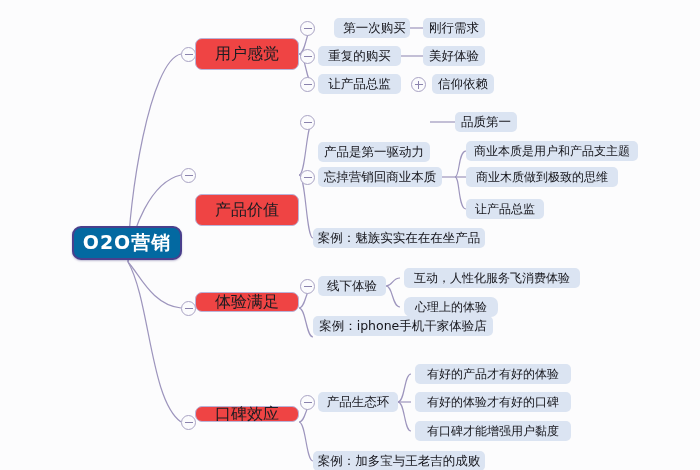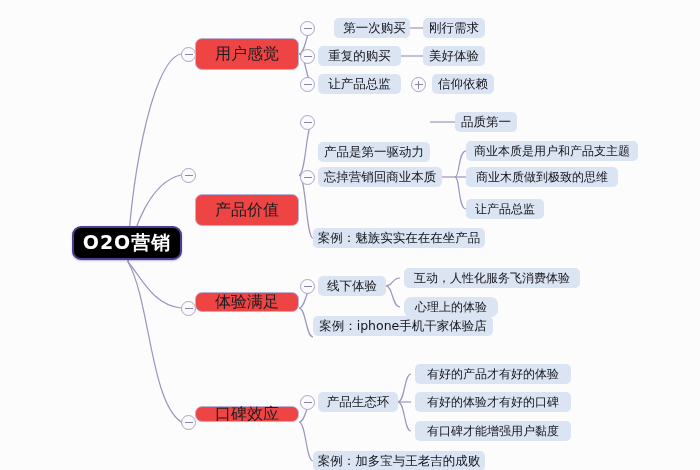--- a/index.html
+++ b/index.html
@@ -11,21 +11,21 @@
     position:relative;
   }
   #canvas{position:absolute;left:0;top:0;width:700px;height:470px;}
   #edges{position:absolute;left:0;top:0;width:700px;height:470px;pointer-events:none;}
 
   .node{position:absolute;box-sizing:border-box;white-space:nowrap;
         display:flex;align-items:center;justify-content:center;}
 
   
   .n-root{
-    background:#000000;
+    background:#0369a1;
     border:2px solid #4a3f8c;
     border-radius:9px;
     color:#ffffff;
     font-size:19px;
     font-weight:bold;
     letter-spacing:1px;
     padding:0 16px;
     box-shadow:0 1px 2px rgba(70,60,130,.35);
   }
   

